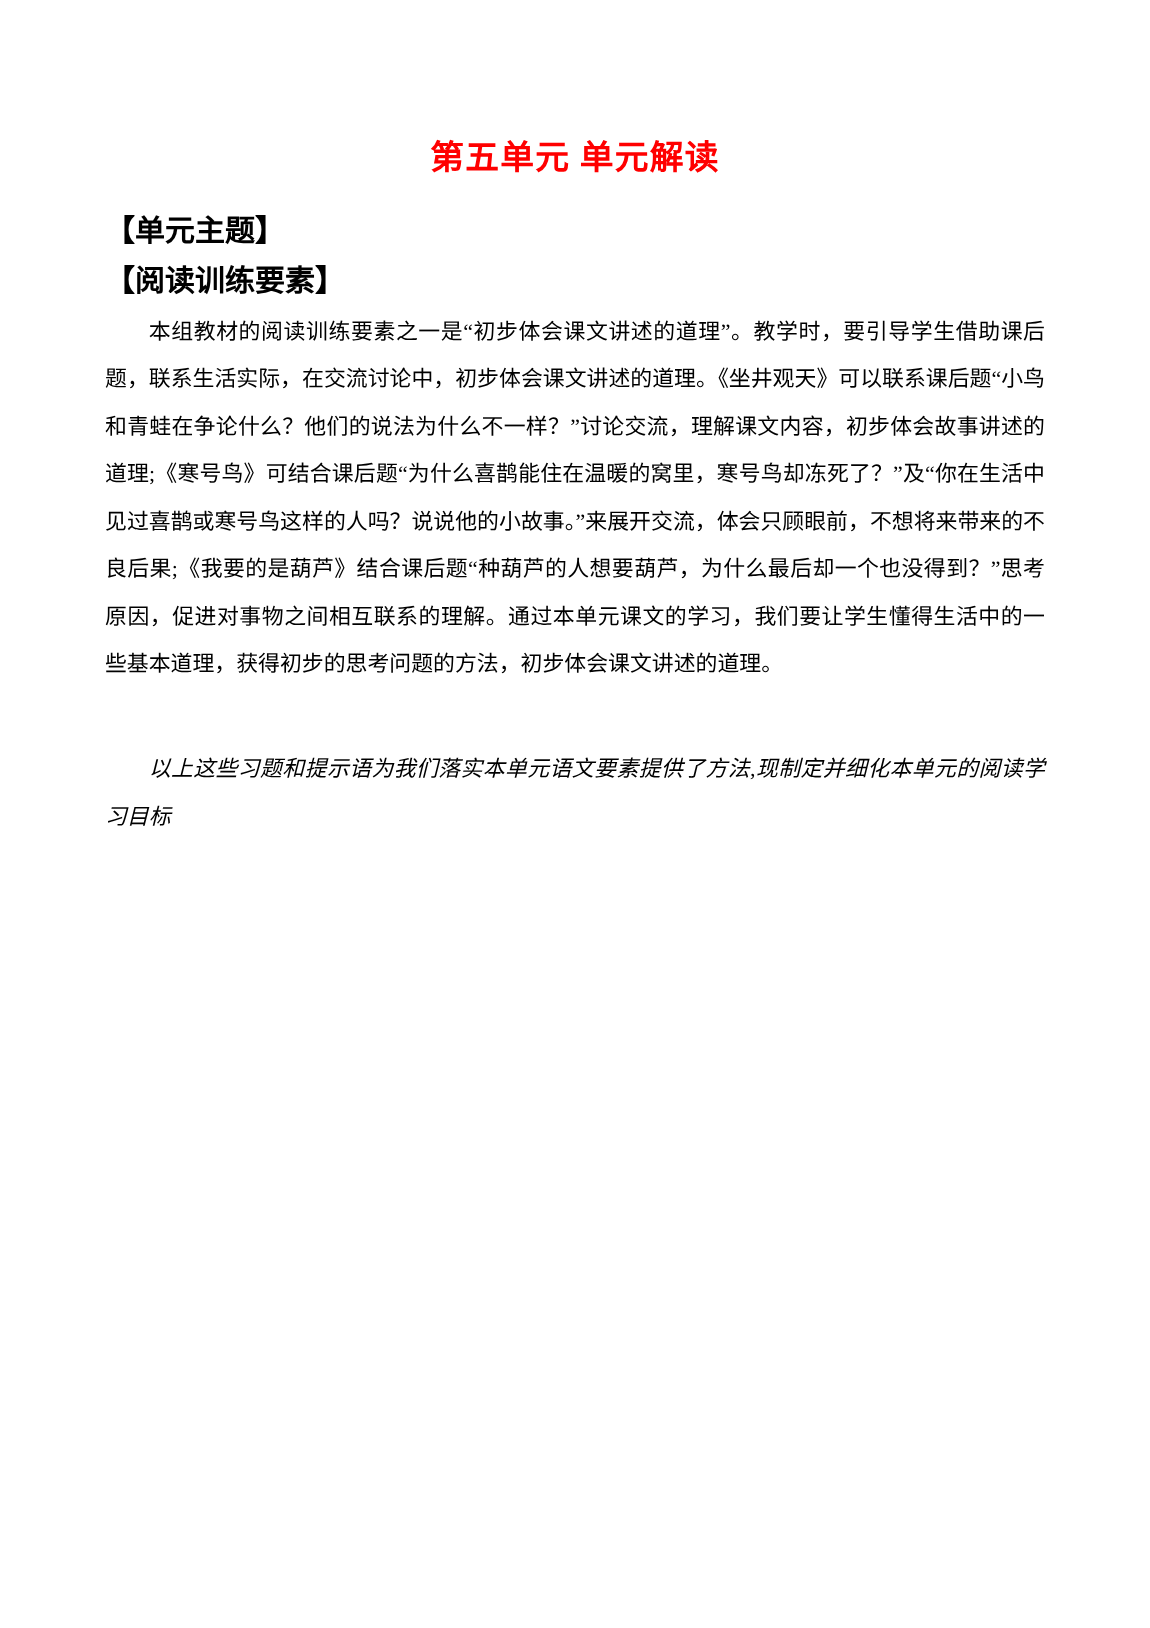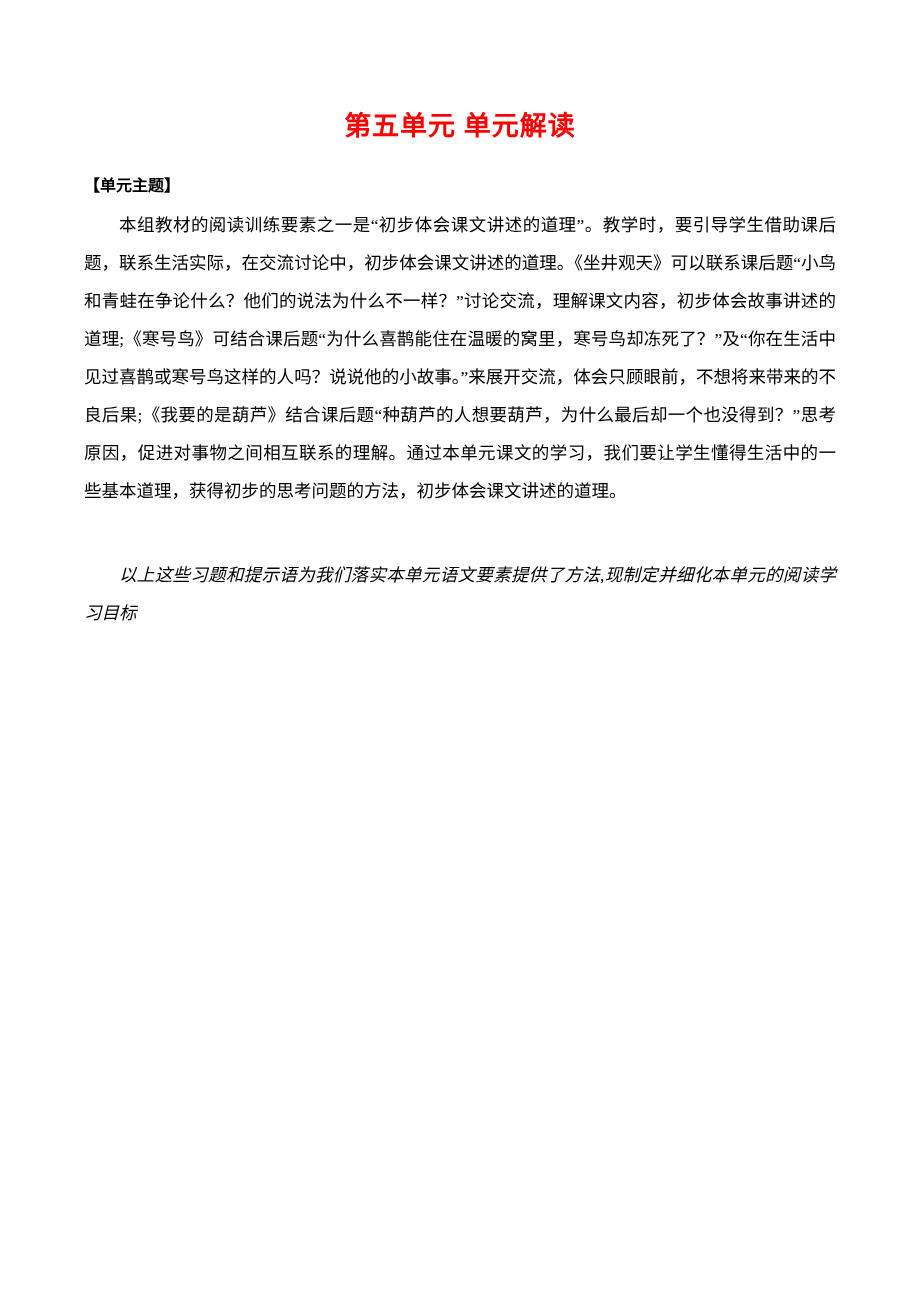--- a/index.html
+++ b/index.html
@@ -27,21 +27,21 @@
     margin:0 0 20px 0;
     text-align:center;
     color:var(--title-color,#ff0000);
     font-size:27px;
     font-weight:bold;
     line-height:40px;
     letter-spacing:1px;
   }
   .section-heading{
     margin:0;
-    font-size:16px;
+    font-size:24px;
     font-weight:bold;
     line-height:40px;
     color:var(--text-color);
     font-family:"Liberation Sans","DejaVu Sans",sans-serif;
   }
   .para{
     margin:0;
     font-size:17.5px;
     line-height:38px;
     text-align:justify;
@@ -60,20 +60,21 @@
 <body>
 
 <div class="page">
 
   <h1 class="title">第五单元 单元解读</h1>
 
   <h2 class="section-heading">【单元主题】</h2>
 
 
 
+  <h2 class="section-heading">【阅读训练要素】</h2>
 
   <p class="para">本组教材的阅读训练要素之一是“初步体会课文讲述的道理”。教学时，要引导学生借助课后题，联系生活实际，在交流讨论中，初步体会课文讲述的道理。《坐井观天》可以联系课后题“小鸟和青蛙在争论什么？他们的说法为什么不一样？”讨论交流，理解课文内容，初步体会故事讲述的道理;《寒号鸟》可结合课后题“为什么喜鹊能住在温暖的窝里，寒号鸟却冻死了？”及“你在生活中见过喜鹊或寒号鸟这样的人吗？说说他的小故事。”来展开交流，体会只顾眼前，不想将来带来的不良后果;《我要的是葫芦》结合课后题“种葫芦的人想要葫芦，为什么最后却一个也没得到？”思考原因，促进对事物之间相互联系的理解。通过本单元课文的学习，我们要让学生懂得生活中的一些基本道理，获得初步的思考问题的方法，初步体会课文讲述的道理。</p>
 
 
 
   <p class="para closing">以上这些习题和提示语为我们落实本单元语文要素提供了方法,现制定并细化本单元的阅读学习目标</p>
 
 </div>
 
 </body></html>

